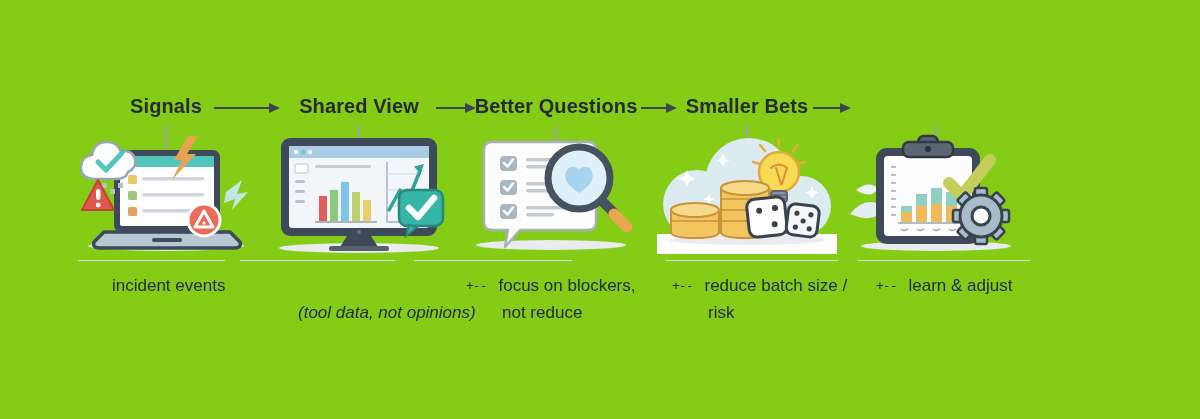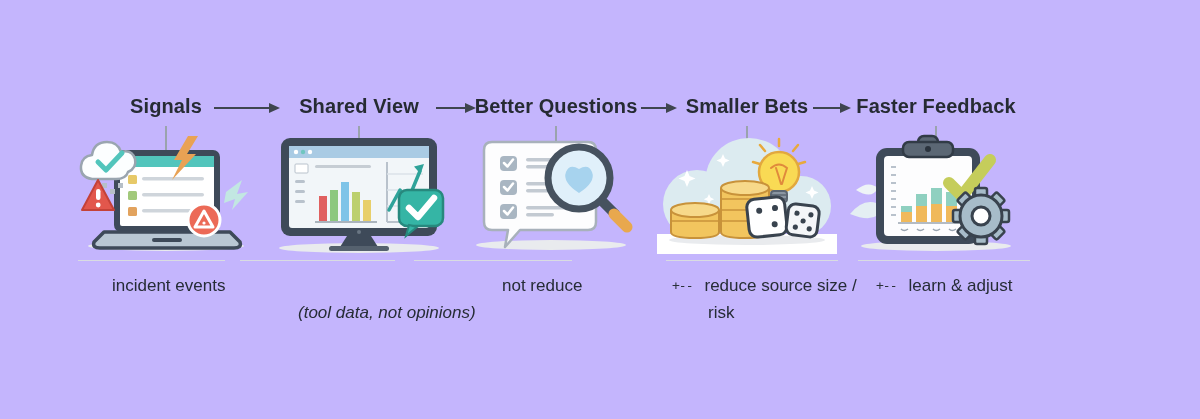--- a/index.html
+++ b/index.html
@@ -1,21 +1,21 @@
 <!DOCTYPE html>
 <html><head>
 <meta charset="utf-8">
 <style>
   * { margin:0; padding:0; box-sizing:border-box; }
   html,body { background:#ffffff; }
   body {
     width:1200px; height:419px; position:relative; overflow:hidden;
     font-family:"Liberation Sans", sans-serif;
   }
-  .canvas { position:absolute; inset:0; background:#c4b5fd; }
+  .canvas { position:absolute; inset:0; background:#84cc16; }
 
   
   .stage-title {
     position:absolute; top:95px; transform:translateX(-50%);
     font-size:20px; font-weight:700; color:#262b33;
     white-space:nowrap; letter-spacing:.1px;
   }
   .t1{left:166px} .t2{left:359px} .t3{left:556px} .t4{left:747px} .t5{left:936px}
 
   
@@ -58,21 +58,20 @@
 </style>
 </head>
 <body>
 
 <div class="canvas">
 
   <div class="stage-title t1">Signals</div>
   <div class="stage-title t2">Shared View</div>
   <div class="stage-title t4">Smaller Bets</div>
   <div class="stage-title t3">Better Questions</div>
-  <div class="stage-title t5">Faster Feedback</div>
 
   <div class="flow-arrow a1"></div>
   <div class="flow-arrow a2"></div>
   <div class="flow-arrow a3"></div>
   <div class="flow-arrow a4"></div>
 
   <div class="connector t1"></div>
   <div class="connector t2"></div>
   <div class="connector t3"></div>
   <div class="connector t4"></div>
@@ -286,25 +285,26 @@
 
   <div class="caption c1">
     <div class="cap-line2">incident events</div>
   </div>
 
   <div class="caption c2">
     <div class="cap-line2 italic">(tool data, not opinions)</div>
   </div>
 
   <div class="caption c3">
+    <div><span class="cap-prefix">+--</span><span>focus on blockers,</span></div>
     <div class="cap-line2">not reduce</div>
   </div>
 
   <div class="caption c4">
-    <div><span class="cap-prefix">+--</span><span>reduce source size /</span></div>
+    <div><span class="cap-prefix">+--</span><span>reduce batch size /</span></div>
     <div class="cap-line2">risk</div>
   </div>
 
   <div class="caption c5">
     <div><span class="cap-prefix">+--</span><span>learn &amp; adjust</span></div>
     <div class="cap-line2"></div>
   </div>
 
 </div>
 

